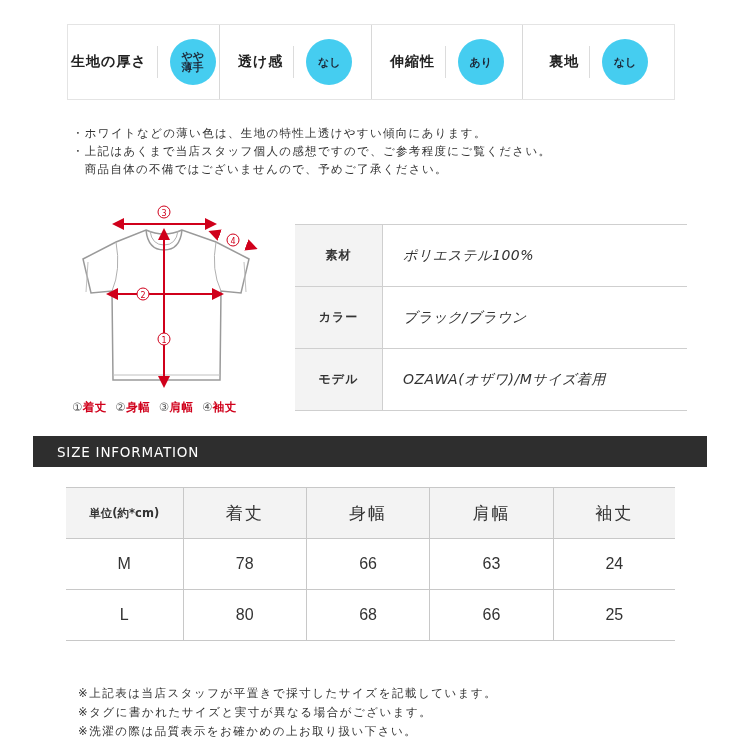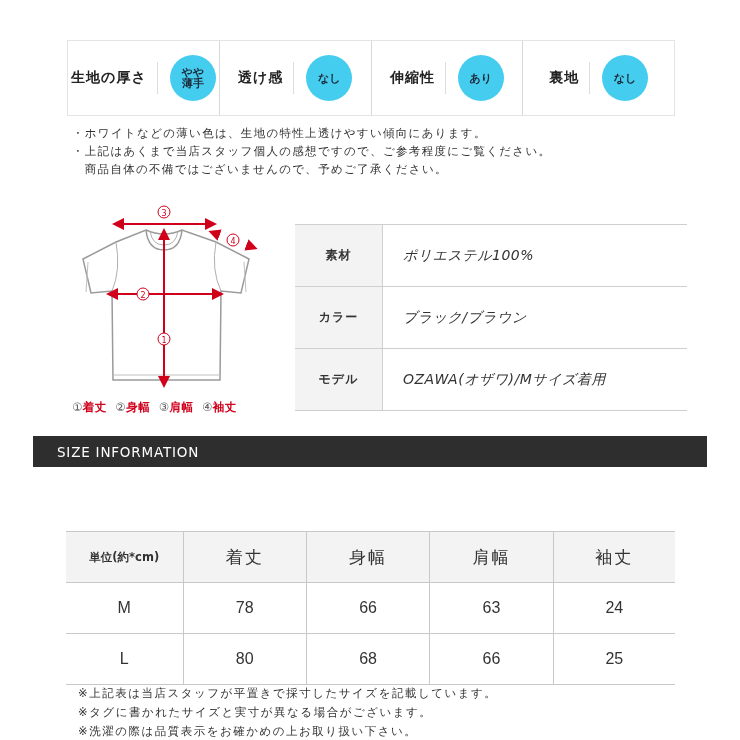--- a/index.html
+++ b/index.html
@@ -1,28 +1,28 @@
 <!DOCTYPE html>
 <html><head>
 <meta charset="utf-8">
 <style>
   * { box-sizing: border-box; margin: 0; padding: 0; }
   html, body { width: 740px; height: 740px; background: #ffffff; overflow: hidden; }
   body { font-family: "DejaVu Sans", "Liberation Sans", sans-serif; color: #333; position: relative; }
 
   
-  .attrs { position: absolute; left: 67px; top: 40px; width: 608px; height: 76px;
+  .attrs { position: absolute; left: 67px; top: 24px; width: 608px; height: 76px;
     border: 1px solid #e4e4e4; display: flex; background: #fff; }
   .attr { flex: 1; display: flex; align-items: center; justify-content: center; position: relative;
     border-right: 1px solid #d8d8d8; }
   .attr:last-child { border-right: none; }
   .attr-label { font-size: 14px; font-weight: bold; color: #222; letter-spacing: 1px; }
   .attr-sep { width: 1px; height: 32px; background: #dcdcdc; margin: 0 12px 0 10px; }
   .attr-badge { width: 46px; height: 46px; border-radius: 50%; background: #45cdf0;
-    display: flex; align-items: center; justify-content: center; text-align: right;
+    display: flex; align-items: center; justify-content: center; text-align: left;
     font-size: 11px; font-weight: bold; color: #1d2a3a; line-height: 11px; }
   .attr-badge .two { font-size: 11px; line-height: 11px; }
 
   
   .notes { position: absolute; left: 72px; top: 124px; font-size: 11.5px; color: #333; line-height: 18px; letter-spacing: 1.3px; }
 
   
   .diagram { position: absolute; left: 66px; top: 200px; width: 200px; height: 222px; }
   .diagram-caption { position: absolute; left: 72px; top: 400px; font-size: 11.5px; font-weight: bold; letter-spacing: 0.5px; }
   .diagram-caption .num { color: #555; font-weight: normal; }
@@ -33,21 +33,21 @@
   .spec-row { display: flex; height: 62px; border-bottom: 1px solid #cfcfcf; }
   .spec-key { width: 88px; background: #f3f3f3; border-right: 1px solid #cfcfcf;
     display: flex; align-items: center; justify-content: center; font-size: 12px; font-weight: bold; color: #333; letter-spacing: 1px; }
   .spec-val { flex: 1; display: flex; align-items: center; padding-left: 20px; font-size: 14px; color: #333; letter-spacing: 0.5px; font-style: italic; }
 
   
   .size-bar { position: absolute; left: 33px; top: 436px; width: 674px; height: 31px; background: #2e2e2e;
     color: #fff; font-size: 13.5px; letter-spacing: 0.8px; display: flex; align-items: center; padding-left: 24px; }
 
   
-  .size-table { position: absolute; left: 66px; top: 487px; width: 609px; border-collapse: collapse; margin-top: 44px; }
+  .size-table { position: absolute; left: 66px; top: 487px; width: 609px; border-collapse: collapse; }
   .size-table th, .size-table td { border-bottom: 1px solid #c8c8c8; border-right: 1px solid #c8c8c8; text-align: center; }
   .size-table th:last-child, .size-table td:last-child { border-right: none; }
   .size-table tr:first-child th { border-top: 1px solid #c8c8c8; }
   .size-table th { background: #f3f3f3; height: 51px; font-size: 17px; font-weight: normal; color: #333; letter-spacing: 2px; }
   .size-table th.unit { font-size: 11.5px; font-weight: bold; letter-spacing: 0; width: 117px; }
   .size-table td { height: 51px; font-size: 16px; font-family: "Liberation Sans", sans-serif; color: #333; }
   .size-table td.size { font-weight: normal; }
 
   
   .foot { position: absolute; left: 78px; top: 660px; font-size: 11.5px; line-height: 19px; color: #333; letter-spacing: 1.5px; margin-top: 24px; }

